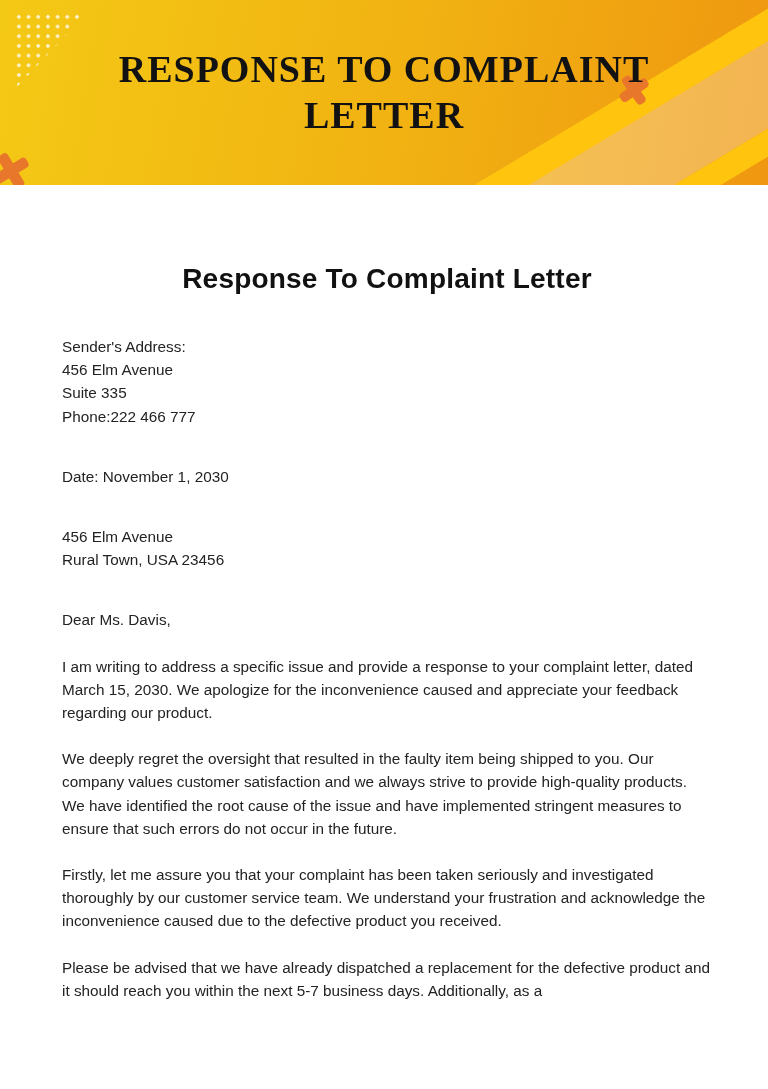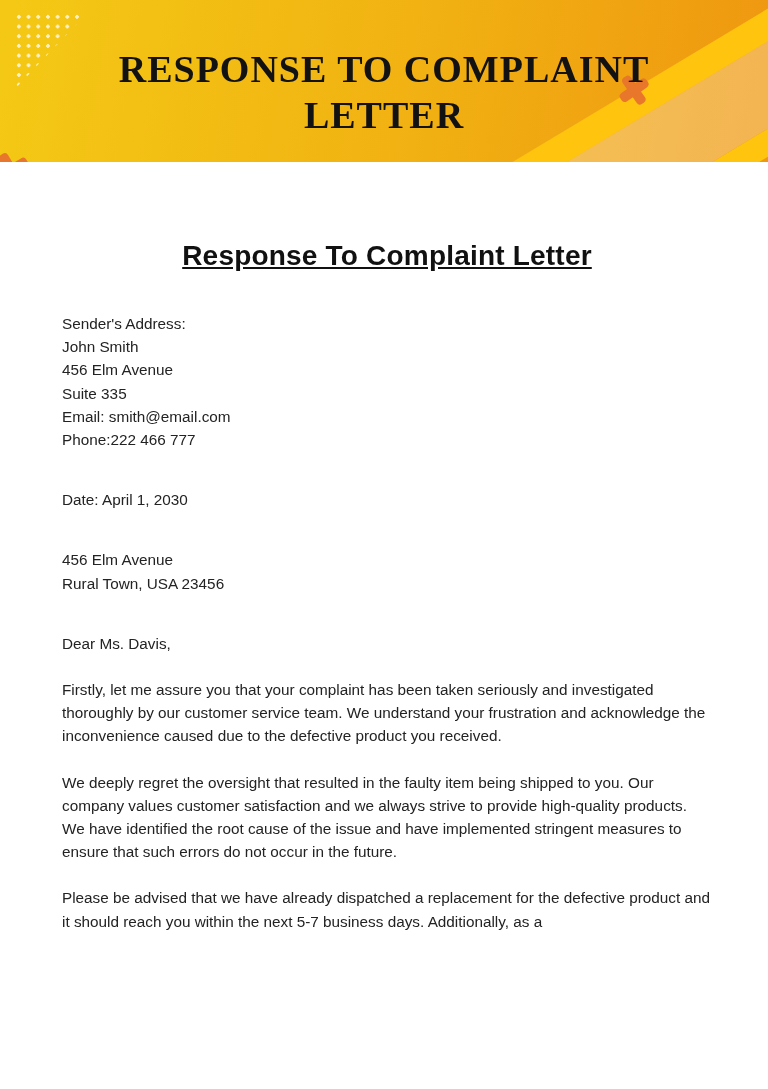--- a/index.html
+++ b/index.html
@@ -3,21 +3,21 @@
 <meta charset="utf-8">
 <style>
   * { margin: 0; padding: 0; box-sizing: border-box; }
   html, body { width: 768px; height: 1089px; overflow: hidden; background: #ffffff; }
   body { font-family: "Liberation Sans", "DejaVu Sans", sans-serif; }
 
   
   .banner {
     position: relative;
     width: 768px;
-    height: 162px;
+    height: 185px;
     overflow: hidden;
     background: linear-gradient(100deg,
       var(--gradient-left, #F4C915) 0%,
       var(--gradient-mid, #F1B112) 55%,
       var(--gradient-right, #EF9710) 100%);
   }
 
   
   .ribbon {
     position: absolute;
@@ -80,21 +80,20 @@
     line-height: 23.2px;
   }
   .doc-title {
     margin: 76px 0 38px;
     text-align: center;
     font-size: 28px;
     line-height: 36px;
     font-weight: 700;
     color: #111111;
     letter-spacing: 0.2px;
-    text-decoration: underline;
   }
   .block { margin: 37px 0; }
   .salutation { margin: 22px 0 23px; }
   .para { margin: 23px 0; max-width: 652px; }
 </style>
 </head>
 <body>
 
 <div class="banner">
   <div class="ribbon">
@@ -115,32 +114,31 @@
     <span class="line">RESPONSE TO COMPLAINT</span>
     <span class="line">LETTER</span>
   </h1>
 </div>
 
 <div class="doc">
   <h2 class="doc-title">Response To Complaint Letter</h2>
 
   <div class="block">
     <div>Sender's Address:</div>
-    <div>John Smith</div>
     <div>456 Elm Avenue</div>
     <div>Suite 335</div>
-    <div>Email: smith@email.com</div>
     <div>Phone:222 466 777</div>
   </div>
 
-  <div class="block">Date: April 1, 2030</div>
+  <div class="block">Date: November 1, 2030</div>
 
   <div class="block">
     <div>456 Elm Avenue</div>
     <div>Rural Town, USA 23456</div>
   </div>
 
   <div class="salutation">Dear Ms. Davis,</div>
 
+  <p class="para">I am writing to address a specific issue and provide a response to your complaint letter, dated March 15, 2030. We apologize for the inconvenience caused and appreciate your feedback regarding our product.</p>
+  <p class="para">We deeply regret the oversight that resulted in the faulty item being shipped to you. Our company values customer satisfaction and we always strive to provide high-quality products. We have identified the root cause of the issue and have implemented stringent measures to ensure that such errors do not occur in the future.</p>
   <p class="para">Firstly, let me assure you that your complaint has been taken seriously and investigated thoroughly by our customer service team. We understand your frustration and acknowledge the inconvenience caused due to the defective product you received.</p>
-  <p class="para">We deeply regret the oversight that resulted in the faulty item being shipped to you. Our company values customer satisfaction and we always strive to provide high-quality products. We have identified the root cause of the issue and have implemented stringent measures to ensure that such errors do not occur in the future.</p>
   <p class="para">Please be advised that we have already dispatched a replacement for the defective product and it should reach you within the next 5-7 business days. Additionally, as a</p>
 </div>
 
 </body></html>

